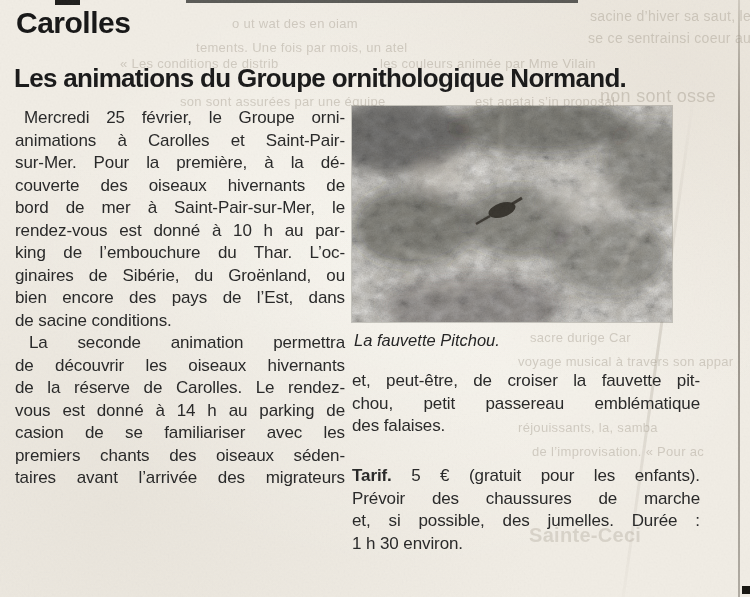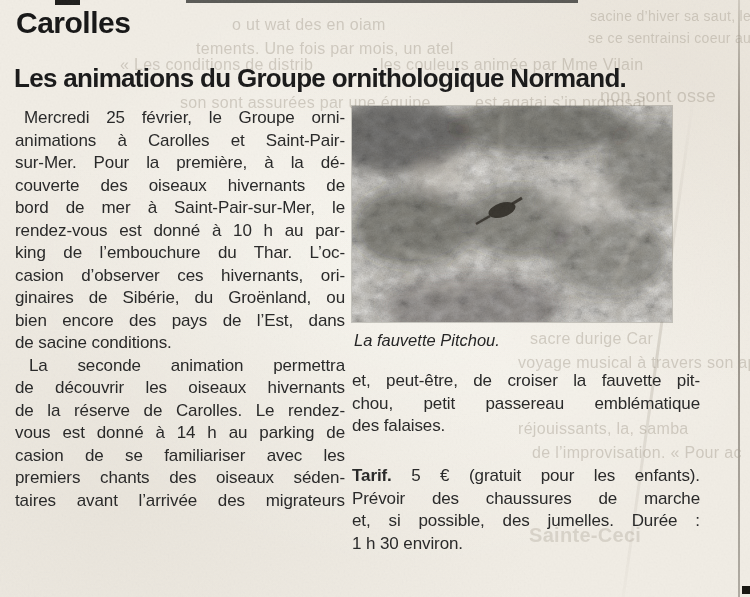--- a/index.html
+++ b/index.html
@@ -15,21 +15,21 @@
   .grain{position:absolute;inset:0;width:100%;height:100%;pointer-events:none;z-index:40;}
   
   .mark-top-left{position:absolute;left:55px;top:0;width:25px;height:5px;background:#1e1d1b;}
   .mark-top-bar{position:absolute;left:186px;top:0;width:392px;height:3px;background:#40403d;opacity:.85;}
   .divider-v{position:absolute;left:738px;top:0;width:2px;height:597px;
     background:linear-gradient(#c9c3b8,#6f685e 25%,#57504687);opacity:.8;}
   .corner-square{position:absolute;left:742px;top:586px;width:8px;height:8px;background:#15140f;}
   .crease{position:absolute;left:655px;top:90px;width:3px;height:540px;transform:rotate(8deg);
     background:linear-gradient(rgba(150,140,124,0),rgba(150,140,124,.28) 50%,rgba(150,140,124,0));}
   
-  .bleed{position:absolute;color:#a1988a;opacity:.42;filter:blur(.6px);font-size:16px;
+  .bleed{position:absolute;color:#a1988a;opacity:.42;filter:blur(.6px);font-size:13px;
     letter-spacing:.3px;white-space:nowrap;z-index:1;}
   .bleed-bold{font-weight:700;font-size:20px;opacity:.3;}
   
   .kicker{position:absolute;left:16px;top:6px;font-size:30px;font-weight:700;
     letter-spacing:-.5px;color:#151515;z-index:5;}
   .headline{position:absolute;left:14px;top:63px;width:722px;font-size:26px;font-weight:700;
     letter-spacing:-.7px;color:#181818;z-index:5;}
   
   .col{position:absolute;font-size:17px;line-height:22.5px;color:#272727;
     letter-spacing:-.1px;z-index:5;}
@@ -78,21 +78,20 @@
   <h2 class="headline" style="margin:0;">Les animations du Groupe ornithologique Normand.</h2>
 
   <div class="col col-left">
     <div class="l ind1">Mercredi 25 février, le Groupe orni-</div>
     <div class="l">animations à Carolles et Saint-Pair-</div>
     <div class="l">sur-Mer. Pour la première, à la dé-</div>
     <div class="l">couverte des oiseaux hivernants de</div>
     <div class="l">bord de mer à Saint-Pair-sur-Mer, le</div>
     <div class="l">rendez-vous est donné à 10 h au par-</div>
     <div class="l">king de l’embouchure du Thar. L’oc-</div>
-    <div class="l">casion d’observer ces hivernants, ori-</div>
     <div class="l">ginaires de Sibérie, du Groënland, ou</div>
     <div class="l">bien encore des pays de l’Est, dans</div>
     <div class="ll">de sacine conditions.</div>
     <div class="l ind2">La seconde animation permettra</div>
     <div class="l">de découvrir les oiseaux hivernants</div>
     <div class="l">de la réserve de Carolles. Le rendez-</div>
     <div class="l">vous est donné à 14 h au parking de</div>
     <div class="l">casion de se familiariser avec les</div>
     <div class="l">premiers chants des oiseaux séden-</div>
     <div class="l">taires avant l’arrivée des migrateurs</div>

